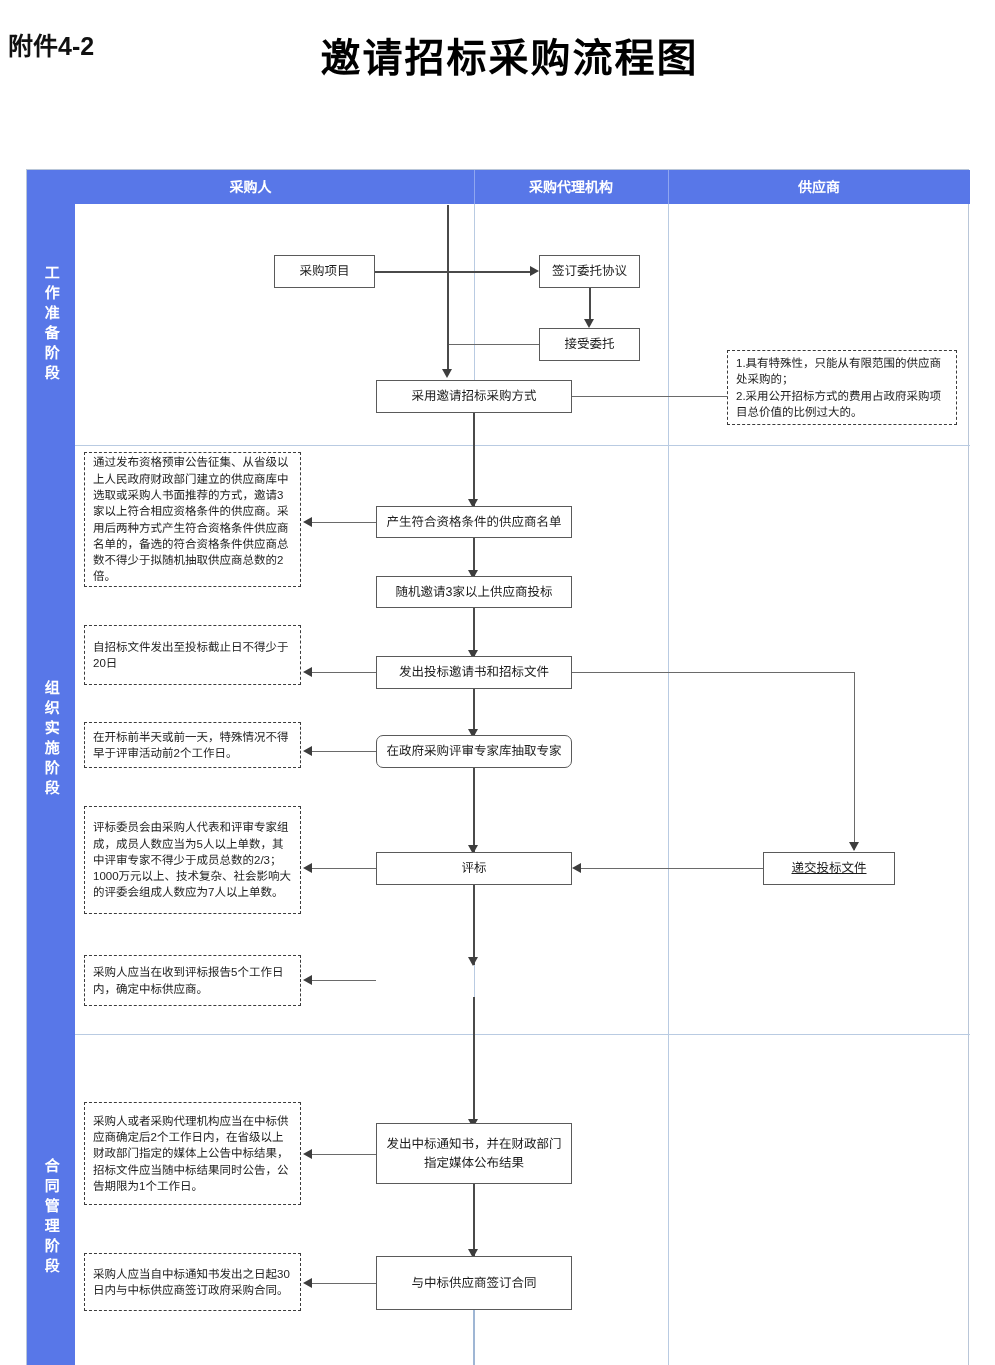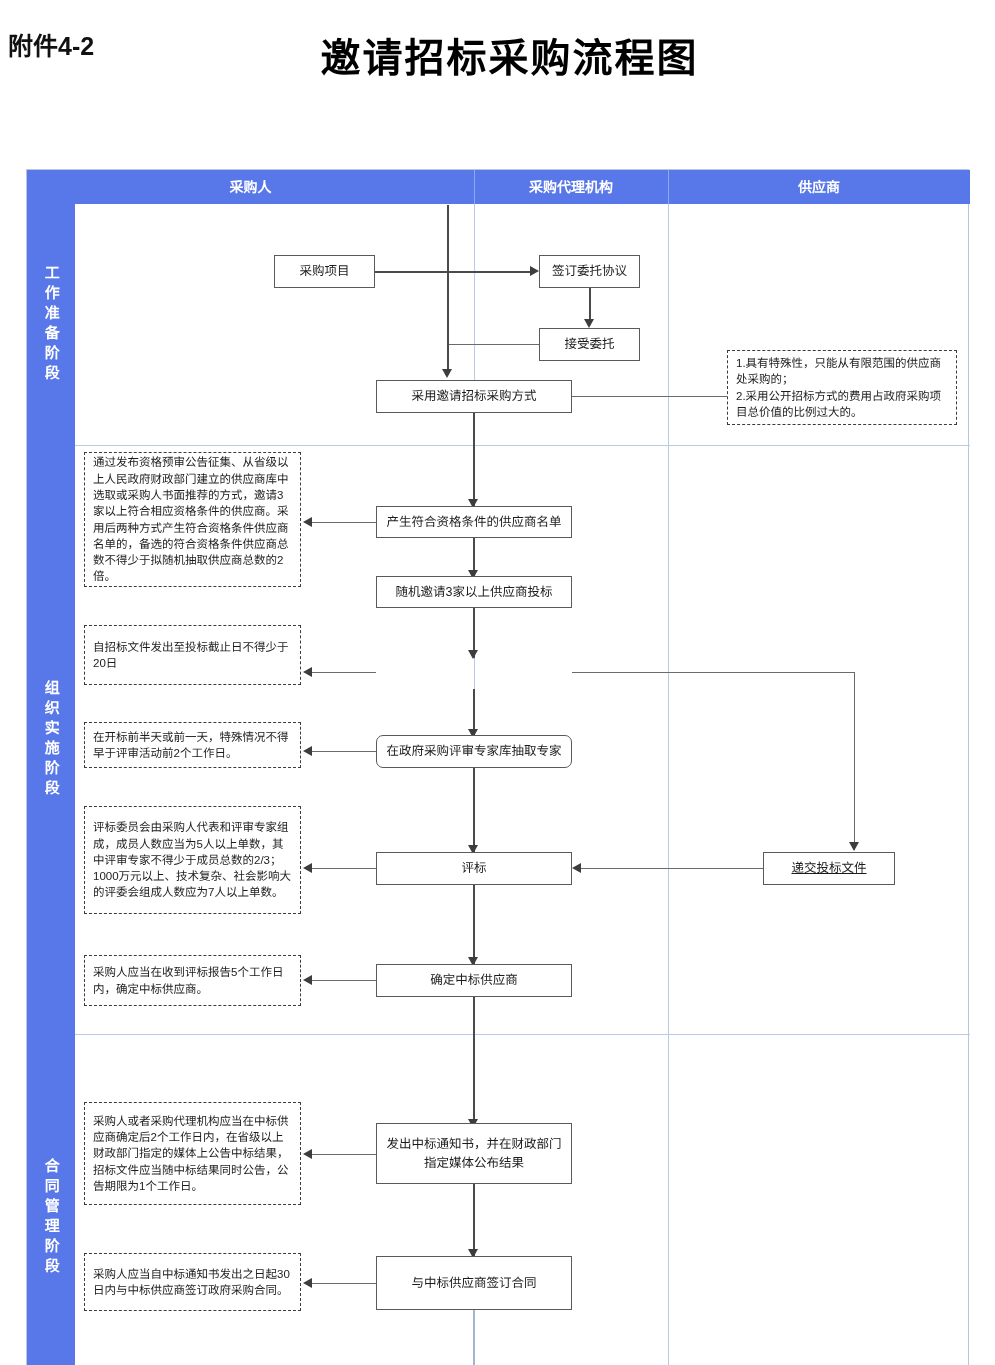--- a/index.html
+++ b/index.html
@@ -195,20 +195,21 @@
 
   <div class="node" style="left:349px;top:406px;width:196px;height:32px;">随机邀请3家以上供应商投标</div>
 
   <div class="conn-v" style="left:446px;top:438px;height:50px;"></div>
   <div class="arrow down" style="left:441px;top:480px;"></div>
 
   <div class="note" style="left:57px;top:455px;width:217px;height:60px;">
     <span>自招标文件发出至投标截止日不得少于20日</span>
   </div>
 
+  <div class="node" style="left:349px;top:486px;width:196px;height:33px;">发出投标邀请书和招标文件</div>
   <div class="conn-h thin" style="left:285px;top:502px;width:64px;"></div>
   <div class="arrow left" style="left:276px;top:497px;"></div>
 
   <div class="conn-h thin" style="left:545px;top:502px;width:283px;"></div>
   <div class="conn-v thin" style="left:827px;top:502px;height:178px;"></div>
   <div class="arrow down" style="left:822px;top:672px;"></div>
 
   <div class="conn-v" style="left:446px;top:519px;height:48px;"></div>
   <div class="arrow down" style="left:441px;top:559px;"></div>
 
@@ -236,21 +237,20 @@
   <div class="conn-h thin" style="left:554px;top:698px;width:182px;"></div>
   <div class="arrow left" style="left:545px;top:693px;"></div>
 
   <div class="conn-v" style="left:446px;top:715px;height:80px;"></div>
   <div class="arrow down" style="left:441px;top:787px;"></div>
 
   <div class="note" style="left:57px;top:785px;width:217px;height:51px;">
     <span>采购人应当在收到评标报告5个工作日内，确定中标供应商。</span>
   </div>
 
-  <div class="node" style="left:349px;top:794px;width:196px;height:33px;">确定中标供应商</div>
   <div class="conn-h thin" style="left:285px;top:810px;width:64px;"></div>
   <div class="arrow left" style="left:276px;top:805px;"></div>
 
   <div class="conn-v" style="left:446px;top:827px;height:130px;"></div>
   <div class="arrow down" style="left:441px;top:949px;"></div>
 
   <div class="note" style="left:57px;top:932px;width:217px;height:103px;">
     <span>采购人或者采购代理机构应当在中标供应商确定后2个工作日内，在省级以上财政部门指定的媒体上公告中标结果，招标文件应当随中标结果同时公告，公告期限为1个工作日。</span>
   </div>
 

